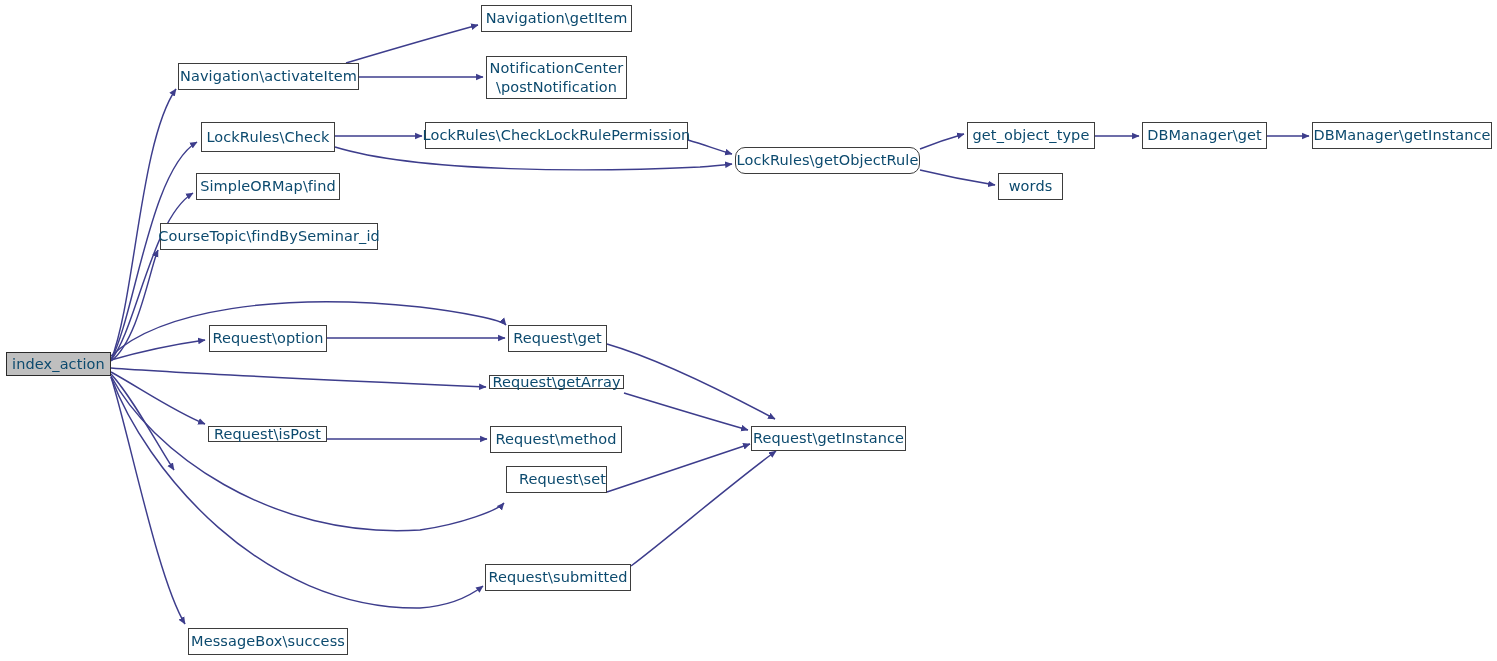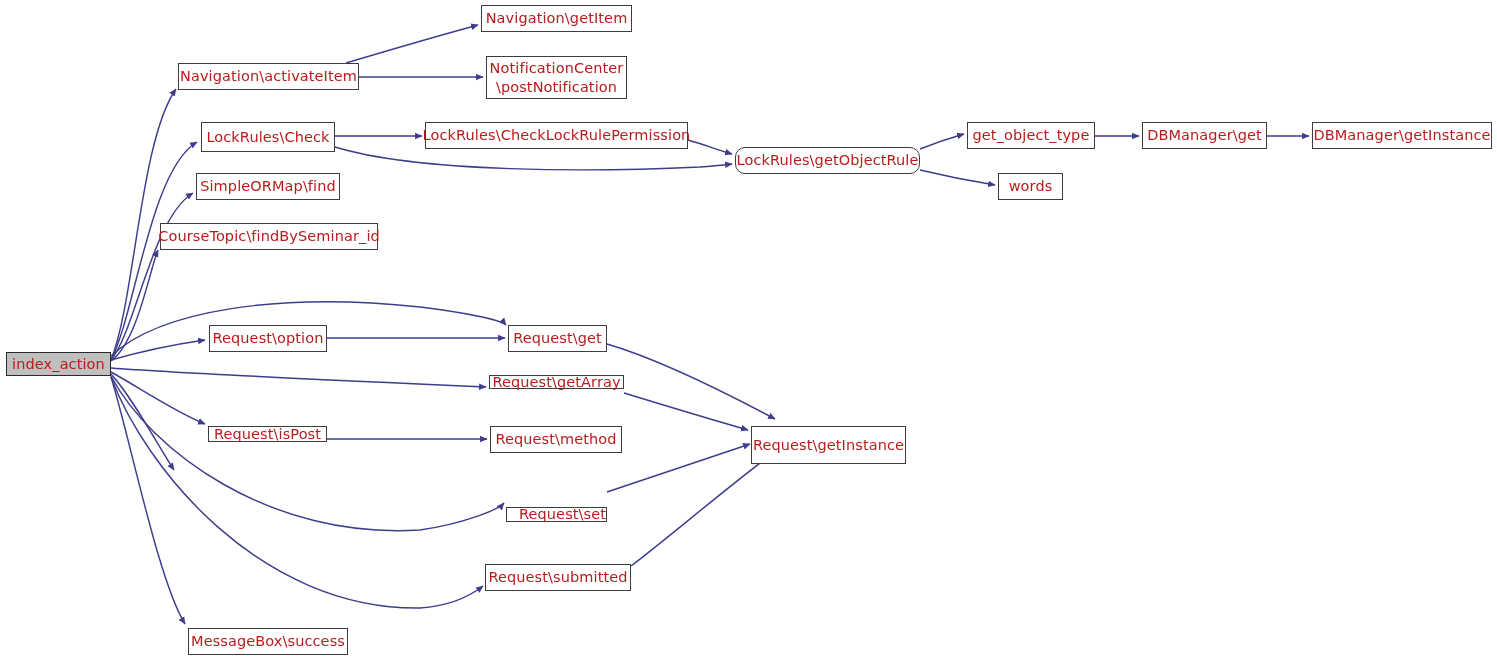--- a/index.html
+++ b/index.html
@@ -21,21 +21,21 @@
     top: 0;
     width: 1497px;
     height: 661px;
     pointer-events: none;
   }
   .node {
     position: absolute;
     box-sizing: border-box;
     border: 1px solid #3d3d3d;
     background: #ffffff;
-    color: #b91c1c;
+    color: #0c4a6e;
     font-size: 14.5px;
     line-height: 1.12;
     display: flex;
     align-items: center;
     justify-content: center;
     text-align: center;
     white-space: pre;
     letter-spacing: 0.1px;
     z-index: 3;
   }
@@ -99,17 +99,17 @@
     <div class="node" style="left: 1142px; top: 122px; width: 125px; height: 27px;">DBManager\get</div>
     <div class="node" style="left: 1312px; top: 122px; width: 180px; height: 27px;">DBManager\getInstance</div>
     <div class="node" style="left: 998px; top: 173px; width: 65px; height: 27px;">words</div>
     <div class="node" style="left: 196px; top: 173px; width: 144px; height: 27px;">SimpleORMap\find</div>
     <div class="node" style="left: 160px; top: 223px; width: 218px; height: 27px;">CourseTopic\findBySeminar_id</div>
     <div class="node" style="left: 209px; top: 325px; width: 118px; height: 27px;">Request\option</div>
     <div class="node" style="left: 508px; top: 325px; width: 99px; height: 27px;">Request\get</div>
     <div class="node" style="left: 489px; top: 375px; width: 135px; height: 14px;">Request\getArray</div>
     <div class="node" style="left: 208px; top: 426px; width: 119px; height: 16px;">Request\isPost</div>
     <div class="node" style="left: 490px; top: 426px; width: 132px; height: 27px;">Request\method</div>
-    <div class="node" style="left: 751px; top: 426px; width: 155px; height: 38px;">Request\getInstance</div>
-    <div class="node" style="left: 506px; top: 507px; width: 101px; height: 15px; padding-left: 12px;">Request\set</div>
+    <div class="node" style="left: 751px; top: 426px; width: 155px; height: 25px;">Request\getInstance</div>
+    <div class="node" style="left: 506px; top: 466px; width: 101px; height: 27px; padding-left: 12px;">Request\set</div>
     <div class="node" style="left: 485px; top: 564px; width: 146px; height: 27px;">Request\submitted</div>
     <div class="node" style="left: 188px; top: 628px; width: 160px; height: 27px;">MessageBox\success</div>
   </div>
 
 </body></html>

